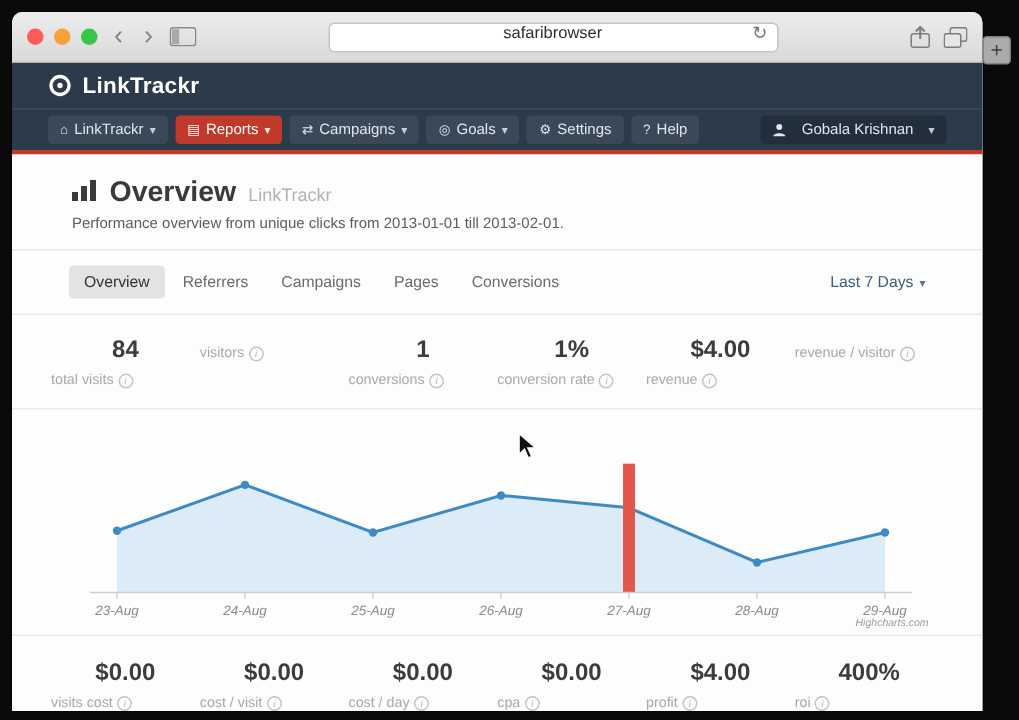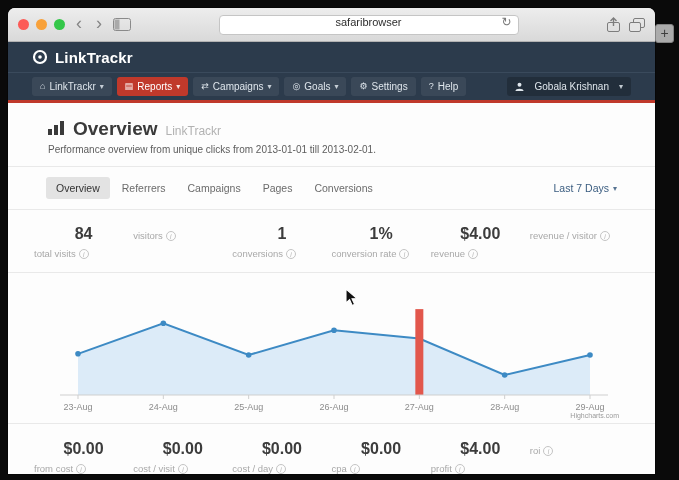--- a/index.html
+++ b/index.html
@@ -71,21 +71,21 @@
   .range { margin-left:auto; color:#3b5d80; font-size:10.5px; display:flex; align-items:center; gap:4px; cursor:pointer; }
   .stats { display:flex; padding:15px 26px 13px; border-bottom:1px solid #e9e9e9; }
   .stats.bottom { border-bottom:none; padding-top:16px; }
   .stat { flex:1; text-align:center; }
   .stat-value { font-size:16px; font-weight:bold; color:#3c3c3c; }
   .stat-label { font-size:9.5px; color:#a8a8a8; margin-top:5px; display:flex; align-items:center; gap:3px; }
   .info {
     width:10px; height:10px; border:1px solid #c4c4c4; border-radius:50%;
     font-size:6.5px; line-height:9px; color:#b5b5b5; display:inline-block; text-align:center; font-style:italic; flex:0 0 auto;
   }
-  .chart-wrap { padding:8px 30px 2px; border-bottom:1px solid #e9e9e9; position:relative; }
+  .chart-wrap { padding:8px 30px 2px; border-bottom:1px solid #e9e9e9; position:relative;font-style:italic; }
   .chart-wrap svg { display:block; margin:0 auto; }
   .credit { position:absolute; right:36px; bottom:4px; font-size:7px; color:#9a9a9a; }
   .cursor { position:absolute; left:345px; top:288px; z-index:9; }
 </style>
 </head>
 <body>
 
 <div class="window">
 
   <div class="toolbar">
@@ -267,21 +267,21 @@
           <text x="460.6666666666667" y="129" text-anchor="middle" font-size="9" fill="#8c8c8c" font-family="Liberation Sans, sans-serif">28-Aug</text>
           <text x="546" y="129" text-anchor="middle" font-size="9" fill="#8c8c8c" font-family="Liberation Sans, sans-serif">29-Aug</text>
         </svg>
       <span class="credit">Highcharts.com</span>
     </div>
 
     <div class="stats bottom">
       <div class="stat">
         <div class="stat-value">$0.00</div>
         <div class="stat-label">
-            <span>from cost</span>
+            <span>visits cost</span>
             <span class="info">i</span>
           </div>
       </div>
       <div class="stat">
         <div class="stat-value">$0.00</div>
         <div class="stat-label">
             <span>cost / visit</span>
             <span class="info">i</span>
           </div>
       </div>
@@ -300,20 +300,21 @@
           </div>
       </div>
       <div class="stat">
         <div class="stat-value">$4.00</div>
         <div class="stat-label">
             <span>profit</span>
             <span class="info">i</span>
           </div>
       </div>
       <div class="stat">
+        <div class="stat-value">400%</div>
         <div class="stat-label">
             <span>roi</span>
             <span class="info">i</span>
           </div>
       </div>
     </div>
 
   </div>
 </div>
 

